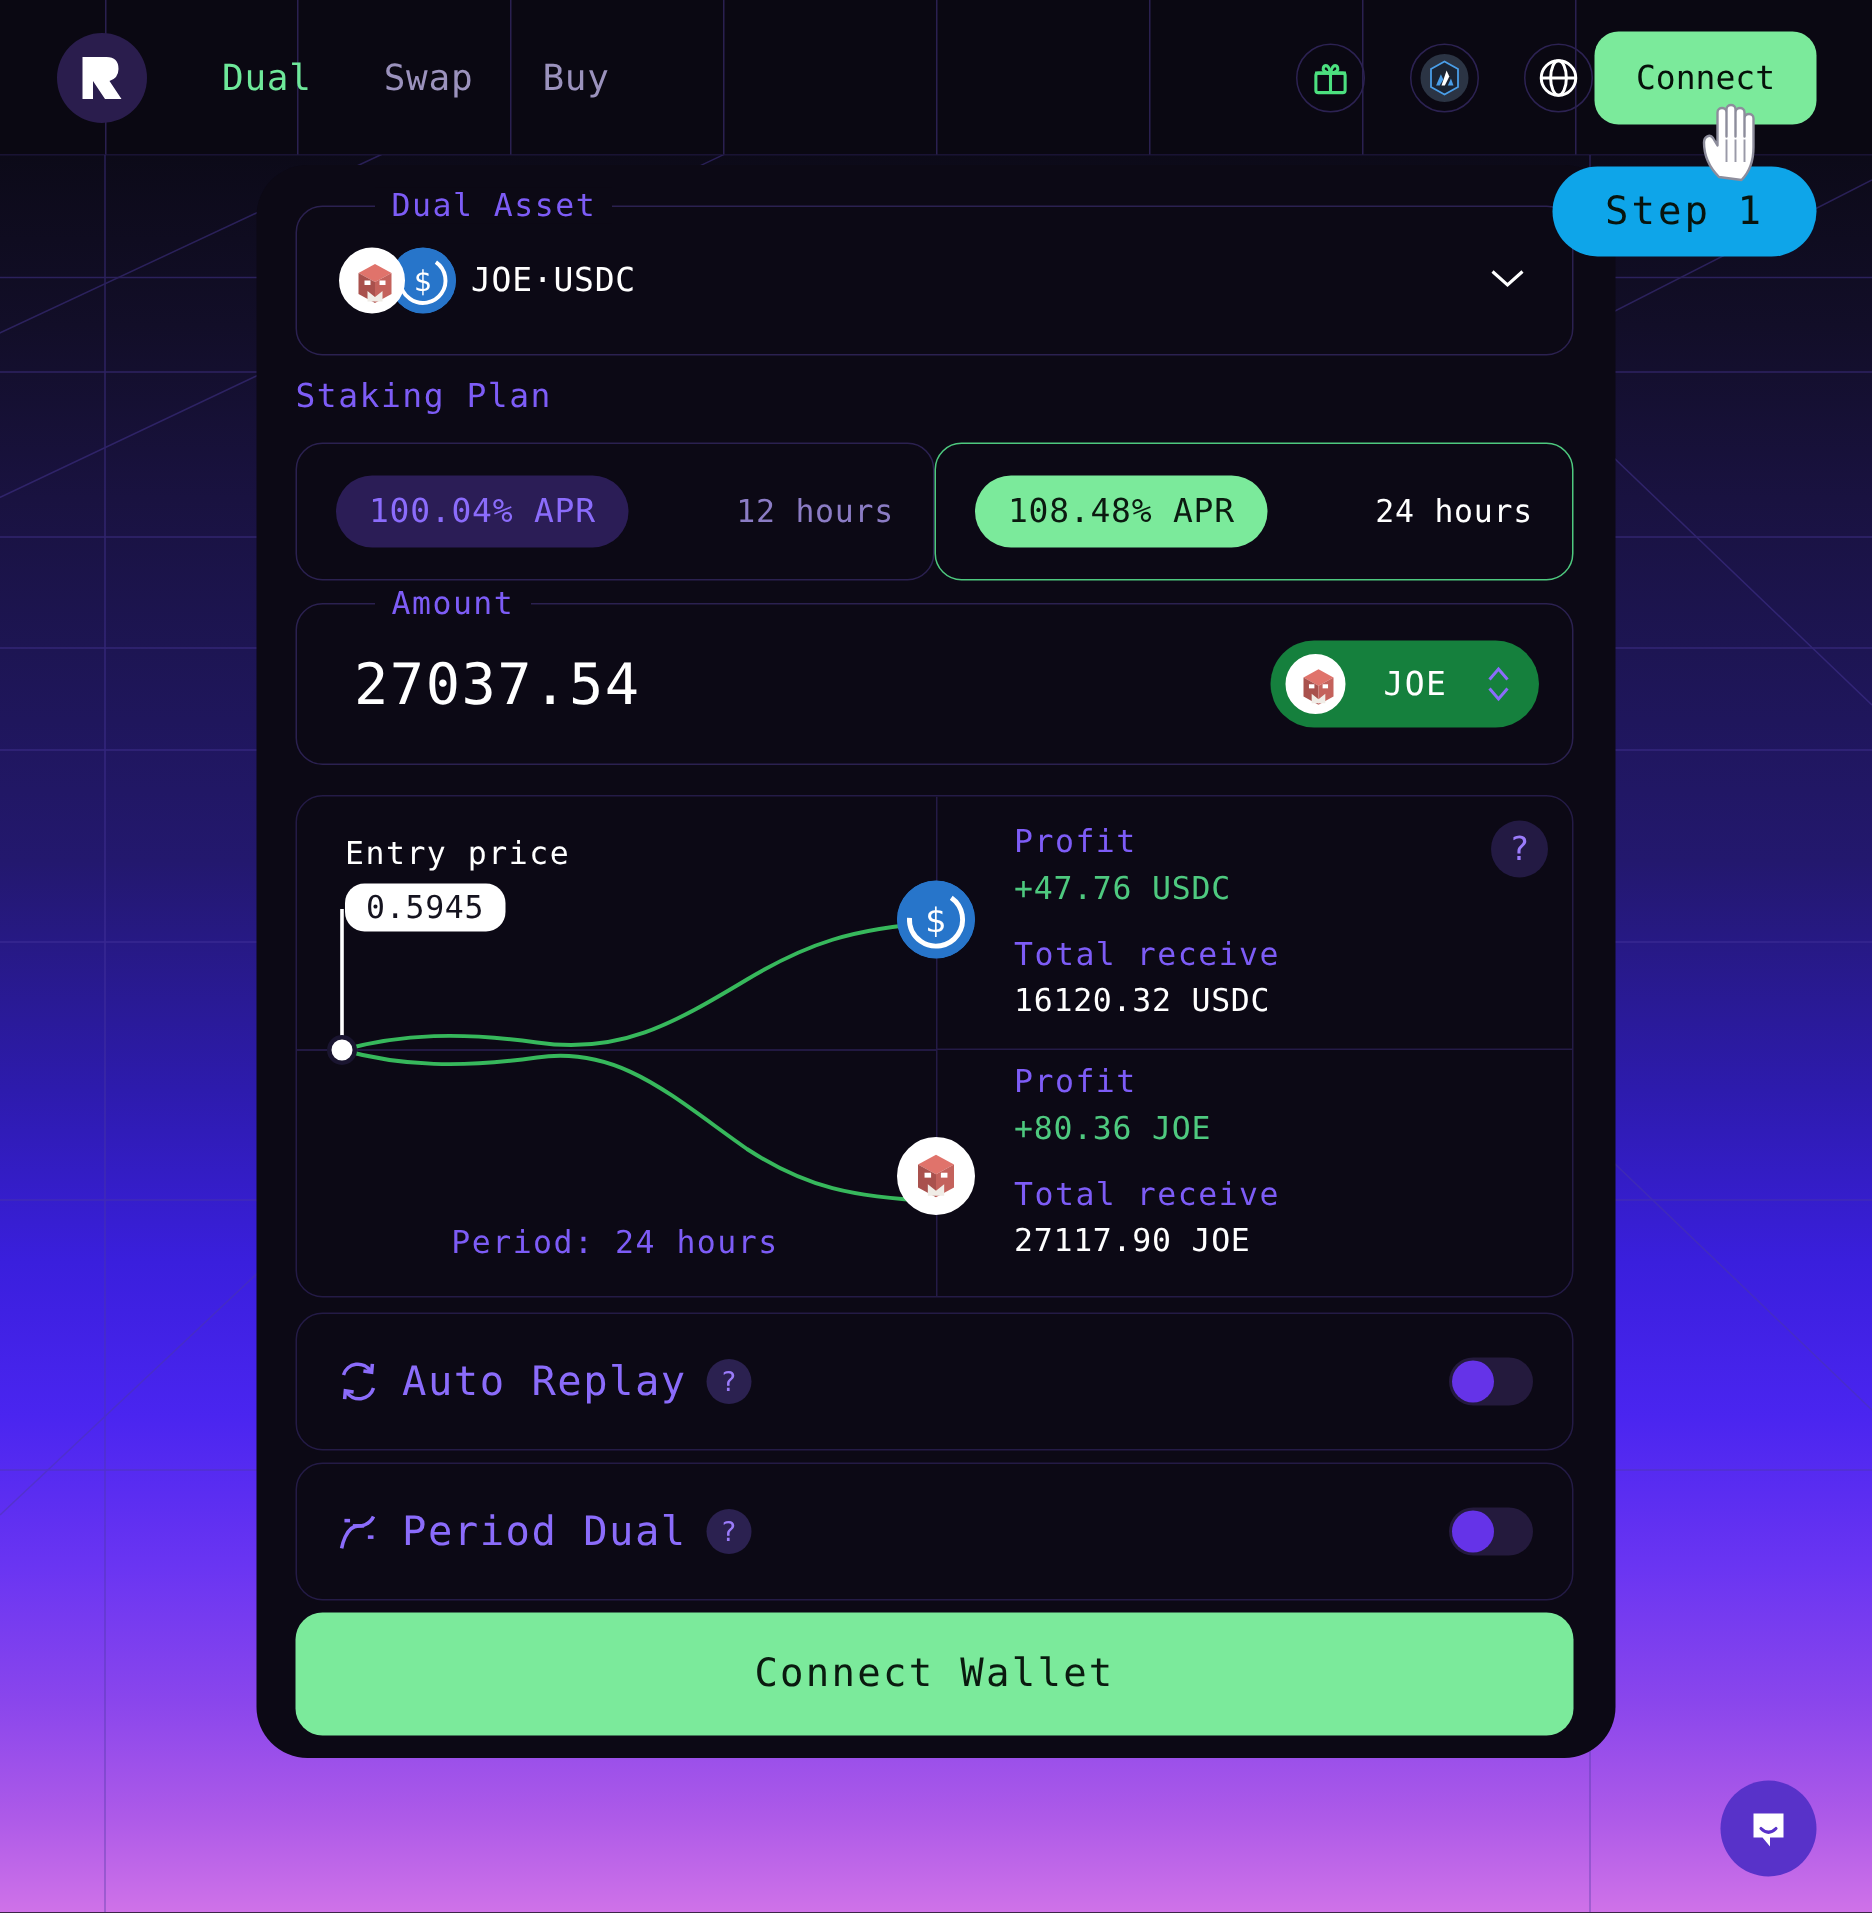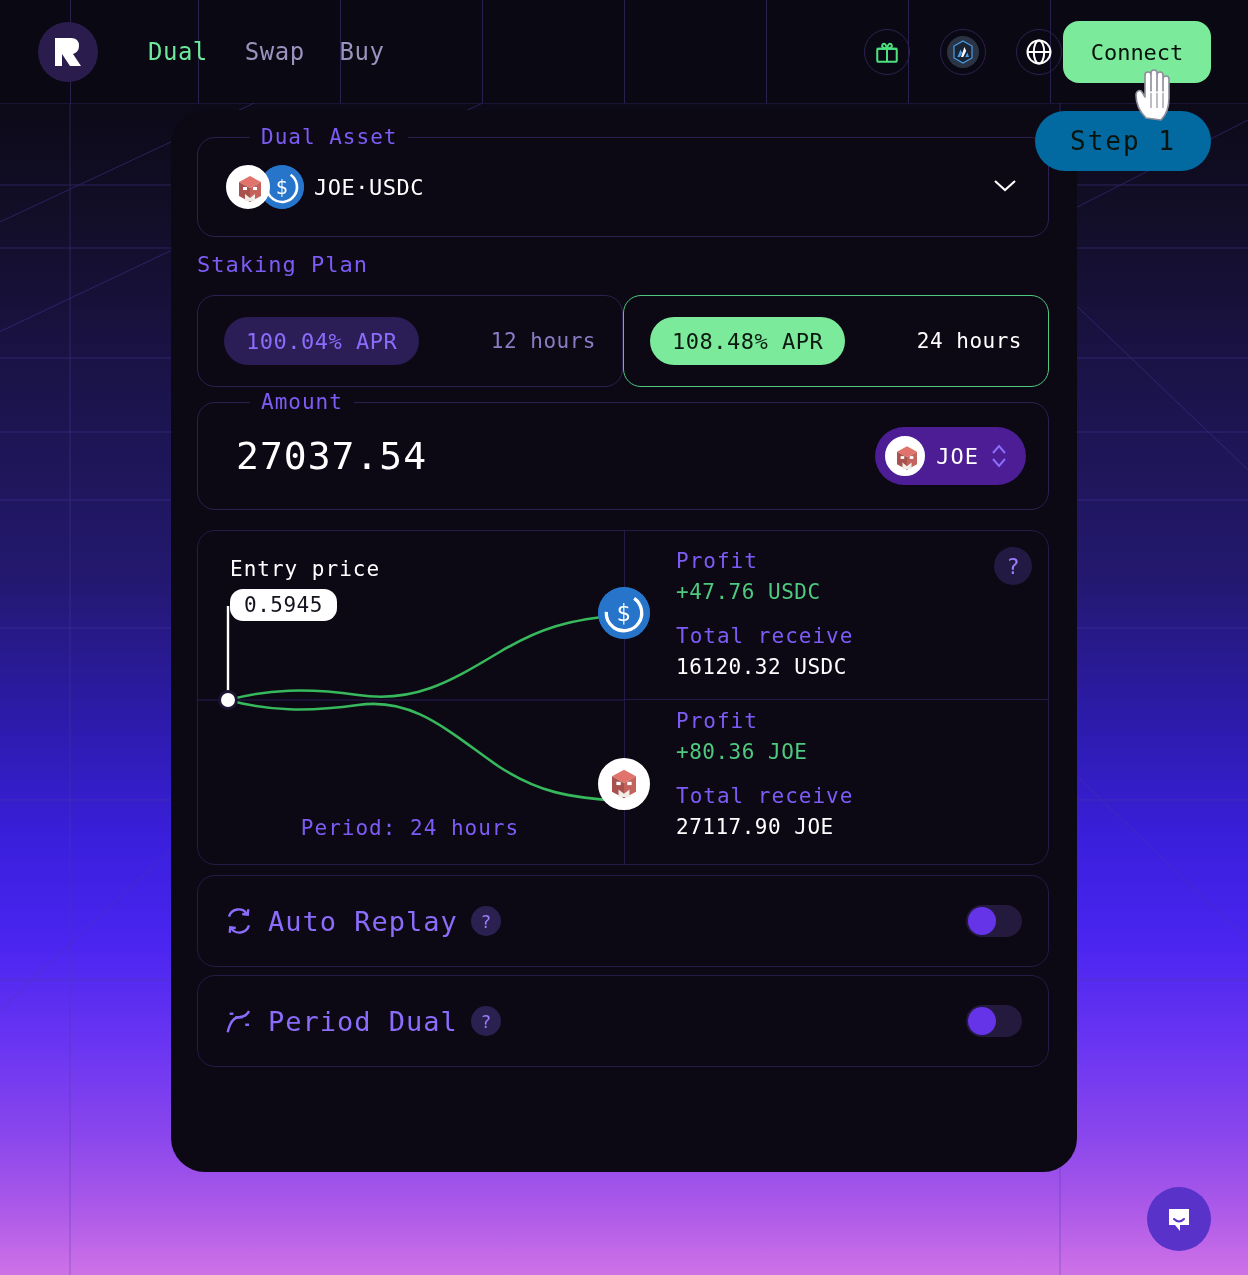--- a/index.html
+++ b/index.html
@@ -45,21 +45,21 @@
     width: 1px; background: #2a2050;
   }
   .logo {
     position: absolute; left: 38px; top: 22px;
     width: 60px; height: 60px; border-radius: 50%;
     background: #2a1d4d;
     display: flex; align-items: center; justify-content: center;
   }
   .nav {
     position: absolute; left: 148px; top: 0; height: 103px;
-    display: flex; align-items: center; gap: 1px;
+    display: flex; align-items: center; gap: 12px;
   }
   .nav-item {
     font-size: 24px; letter-spacing: 0.5px;
     padding: 0 30px 0 0;
     cursor: pointer;
   }
   .nav-item:first-child { padding-right: 36px; }
   .nav-dual { color: #6ee89a; }
   .nav-muted { color: #9b92bd; }
   .nav-item.swap { padding: 0 34px 0 0; }
@@ -83,21 +83,21 @@
     display: flex; align-items: center; justify-content: center;
     cursor: pointer;
     border: none;
     font-family: "DejaVu Sans Mono", monospace;
   }
 
   
   .step-badge {
     position: absolute; right: 37px; top: 111px;
     width: 176px; height: 60px; border-radius: 30px;
-    background: #0369a1;
+    background: #0ea5e9;
     color: #08140d;
     font-size: 26px; letter-spacing: 2px;
     display: flex; align-items: center; justify-content: center;
     z-index: 40;
   }
   .cursor-hand {
     position: absolute; left: 1130px; top: 64px;
     z-index: 45; pointer-events: none;
   }
 
@@ -164,22 +164,22 @@
   .plan.selected .plan-hours { color: #ffffff; }
 
   
   .amount-box { left: 26px; top: 292px; width: 852px; height: 108px; }
   .amount-value {
     position: absolute; left: 38px; top: 50%; transform: translateY(-50%);
     font-size: 38px; color: #ffffff; letter-spacing: 1px;
   }
   .token-select {
     position: absolute; right: 22px; top: 50%; transform: translateY(-50%);
-    height: 58px; border-radius: 29px; background: #4c1d95;
-    display: flex; align-items: center; padding: 0 18px 0 10px; gap: 11px;
+    height: 58px; border-radius: 29px; background: #15803d;
+    display: flex; align-items: center; padding: 0 18px 0 10px; gap: 25px;
     cursor: pointer;
   }
   .token-select .tsym { font-size: 22px; color: #ffffff; letter-spacing: 1px; }
 
   
   .payoff {
     position: absolute; left: 26px; top: 420px; width: 852px; height: 335px;
     border: 1px solid #241b46; border-radius: 18px;
     overflow: hidden;
   }
@@ -495,20 +495,21 @@
       <line x1="4.5" y1="6.2" x2="7.5" y2="6.2"></line>
       <line x1="17" y1="15" x2="20" y2="15"></line>
     </svg>
     <span class="tr-label">Period Dual</span>
     <span class="tr-help">?</span>
     <div class="switch">
       <div class="knob"></div>
     </div>
   </div>
 
+  <button class="cta">Connect Wallet</button>
 </div>
 
 <div class="chat-launcher">
   <svg width="32" height="32" viewBox="0 0 32 32">
     <path d="M6 6 H26 V22 H17 L17 28 L12 22 H6 Z" fill="#ffffff"></path>
     <path d="M11 16 Q16 21 21 16" fill="none" stroke="#5832c9" stroke-width="2.1" stroke-linecap="round"></path>
   </svg>
 </div>
 
 </body></html>

